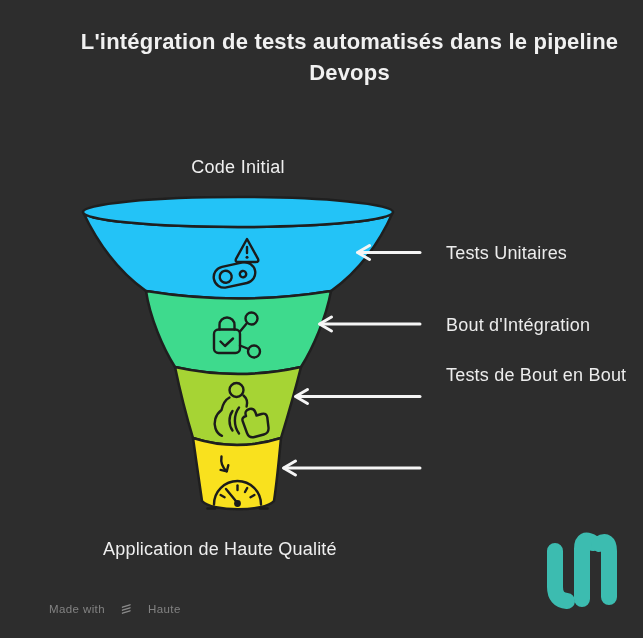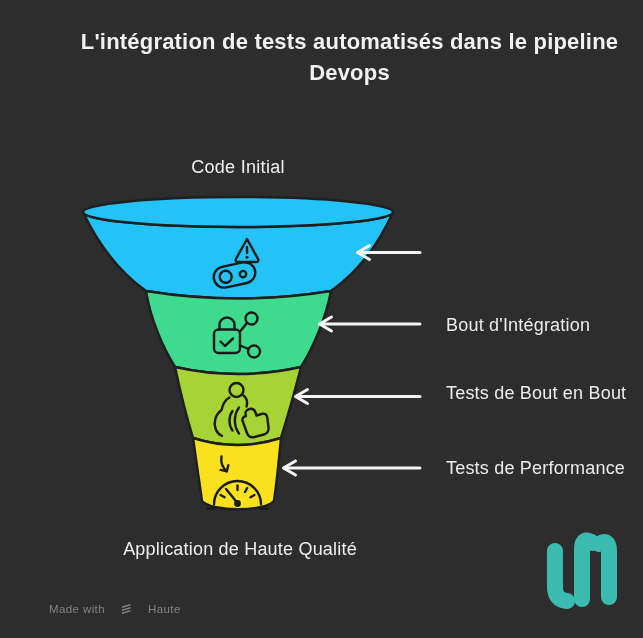--- a/index.html
+++ b/index.html
@@ -2,24 +2,24 @@
 <html><head>
 <meta charset="utf-8">
 <style>
   html,body{margin:0;padding:0;background:#2D2D2D;}
   body{width:643px;height:638px;overflow:hidden;font-family:"Liberation Sans",sans-serif;}
   .stage{position:relative;width:643px;height:638px;background:#2D2D2D;margin-left:28px;}
   .title{position:absolute;top:26px;left:0;width:643px;padding:0 10px;box-sizing:border-box;
          text-align:center;font-size:22px;font-weight:700;line-height:31px;color:#F1F1F1;letter-spacing:.2px;}
   .top-label{position:absolute;top:157px;left:60px;width:300px;text-align:center;
              font-size:18px;color:#EFEFEF;letter-spacing:.3px;}
-  .bottom-label{position:absolute;top:539px;left:62px;width:300px;text-align:center;
+  .bottom-label{position:absolute;top:539px;left:75px;width:300px;text-align:left;
                 font-size:18px;color:#EFEFEF;letter-spacing:.2px;}
   .seg-label{position:absolute;left:418px;font-size:18px;line-height:22px;color:#ECECEC;letter-spacing:.2px;white-space:nowrap;}
-  .seg-label.l1{top:242px}.seg-label.l2{top:314px}.seg-label.l3{top:382px}.seg-label.l4{top:457px}
+  .seg-label.l1{top:242px}.seg-label.l2{top:314px}.seg-label.l3{top:364px}.seg-label.l4{top:457px}
   svg.funnel{position:absolute;left:0;top:0;}
   svg.logo{position:absolute;left:505px;top:524px;}
   .footer{position:absolute;left:21px;top:602px;display:flex;align-items:center;gap:15px;
           font-size:11.5px;color:#828282;letter-spacing:.4px;}
 </style>
 </head>
 <body>
 
 <div class="stage">
 
@@ -97,23 +97,23 @@
         <path d="M392,396.5 L268,396.5"></path>
           <path d="M279.5,389.5 L267.5,396.5 L279.5,403.5"></path>
       </g>
       <g>
         <path d="M392,468 L256,468"></path>
           <path d="M267.5,461 L255.5,468 L267.5,475"></path>
       </g>
     </g>
   </svg>
 
+  <div class="seg-label l1">Tests Unitaires</div>
   <div class="seg-label l2">Bout d'Intégration</div>
   <div class="seg-label l3">Tests de Bout en Bout</div>
-  <div class="seg-label l4">Tests de Performance</div>
 
   <div class="bottom-label">Application de Haute Qualité</div>
 
   <svg class="logo" width="100" height="95" viewBox="505 524 100 95">
     <g fill="none" stroke-width="16" stroke-linecap="round" stroke="#3CBCB0">
       <path d="M527,551 L527,587 Q527,600 539,601"></path>
       <path d="M554,599 L554,549 Q554,536 565,543"></path>
       <path d="M581,597 L581,551 Q581,538 571,544"></path>
     </g>
   </svg>

